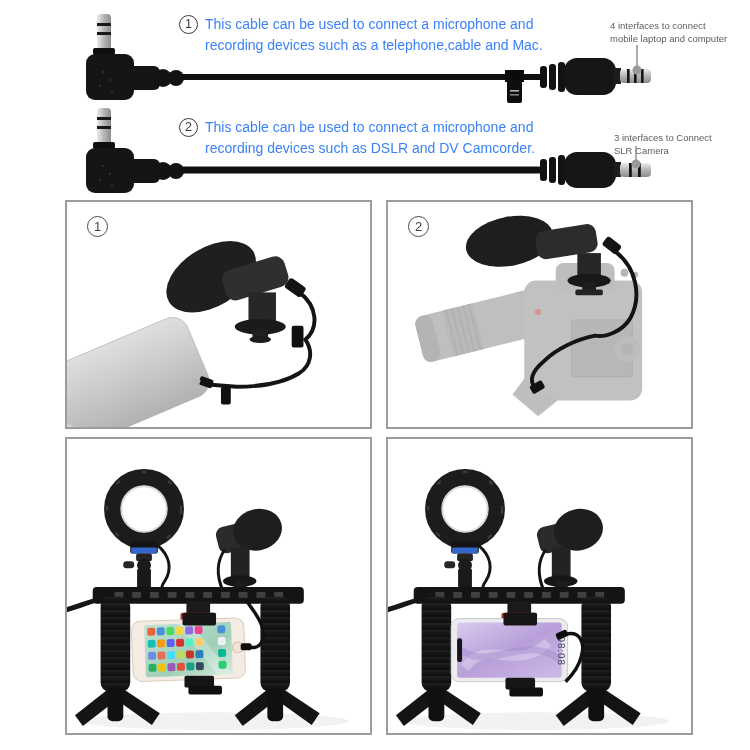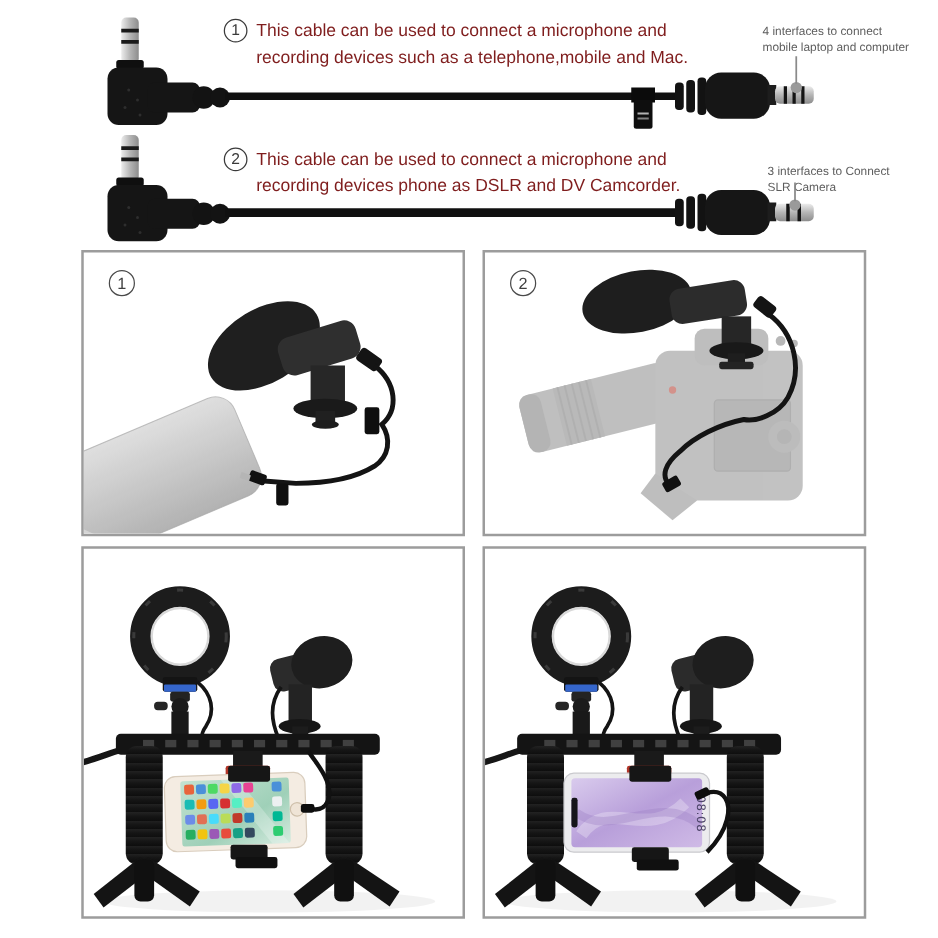--- a/index.html
+++ b/index.html
@@ -6,21 +6,21 @@
   body{
     width:750px;height:750px;position:relative;background:#ffffff;
     font-family:"Liberation Sans",sans-serif;color:#3a3a3a;overflow:hidden;
   }
   .instr{position:absolute;display:flex;align-items:flex-start;width:400px;}
   .num-circle{
     flex:0 0 auto;display:inline-flex;width:19px;height:19px;margin-right:7px;margin-top:1px;
     border:1.5px solid #3a3a3a;border-radius:50%;align-items:center;justify-content:center;
     font-size:12.5px;line-height:1;color:#3a3a3a;box-sizing:border-box;
   }
-  .instr-text{font-size:14px;line-height:21px;color:#7f1d1d;}
+  .instr-text{font-size:14px;line-height:21px;color:#3b82f6;}
   .callout{position:absolute;font-size:9.5px;line-height:12.5px;color:#5d5d5d;}
   .cables-svg{position:absolute;left:0;top:0;}
   .panel{
     position:absolute;background:#ffffff;border:2px solid #9c9c9c;
     box-sizing:border-box;overflow:hidden;
   }
   .panel svg{display:block;width:100%;height:100%;}
   .panel-num{
     position:absolute;top:14px;left:20px;width:21px;height:21px;
     border:1.5px solid #4a4a4a;border-radius:50%;display:flex;align-items:center;justify-content:center;
@@ -127,29 +127,29 @@
       <rect x="121" y="164" width="24" height="15" fill="#1a1a1a"></rect>
       <rect x="115" y="176" width="36" height="10" rx="2" fill="#b23528"></rect>
     </symbol>
   </defs>
 </svg>
 
 <div class="instr" style="left:179px;top:14px">
   <span class="num-circle">1</span>
   <div class="instr-text">
     <div>This cable can be used to connect a microphone and</div>
-    <div>recording devices such as a telephone,mobile and Mac.</div>
+    <div>recording devices such as a telephone,cable and Mac.</div>
   </div>
 </div>
 
 <div class="instr" style="left:179px;top:117px">
   <span class="num-circle">2</span>
   <div class="instr-text">
     <div>This cable can be used to connect a microphone and</div>
-    <div>recording devices phone as DSLR and DV Camcorder.</div>
+    <div>recording devices such as DSLR and DV Camcorder.</div>
   </div>
 </div>
 
 <div class="callout" style="left:610px;top:20px">
   <div>4 interfaces to connect</div>
   <div>mobile laptop and computer</div>
 </div>
 
 <div class="callout" style="left:614px;top:132px">
   <div>3 interfaces to Connect</div>

